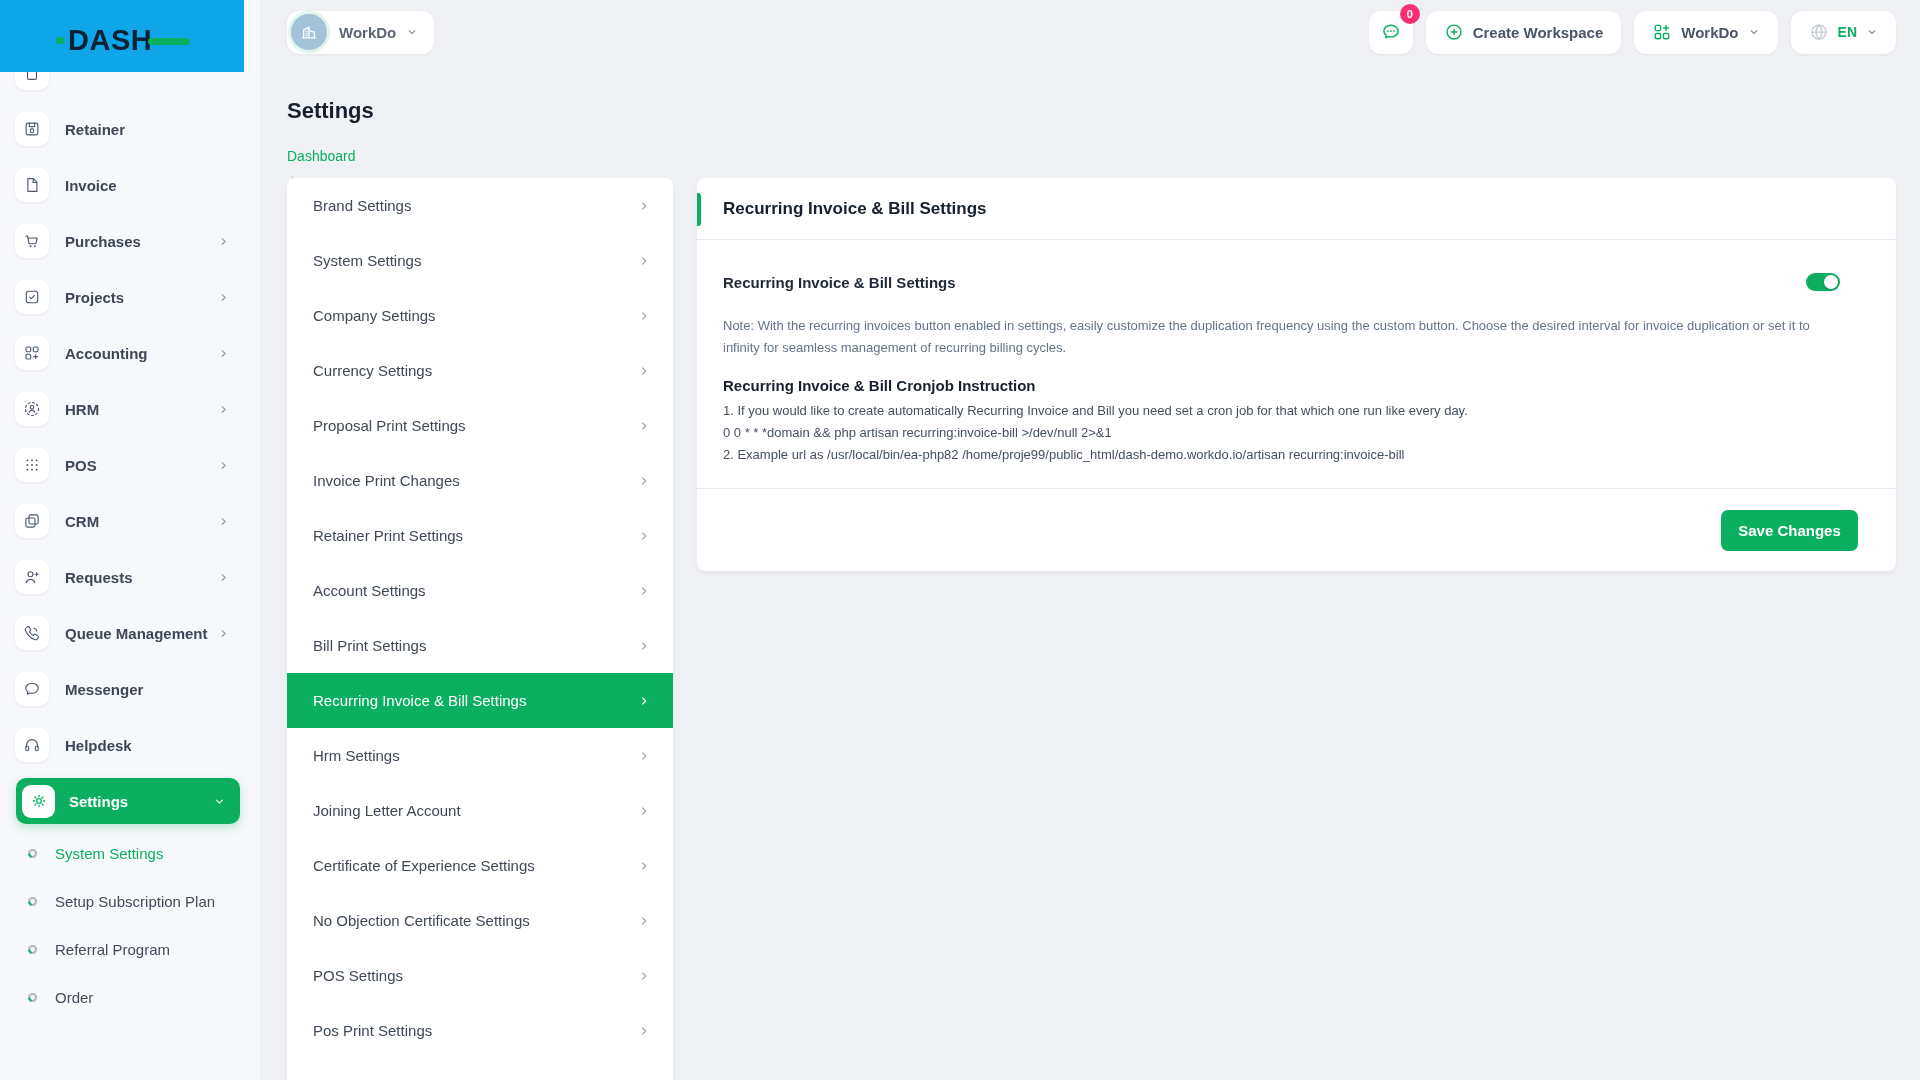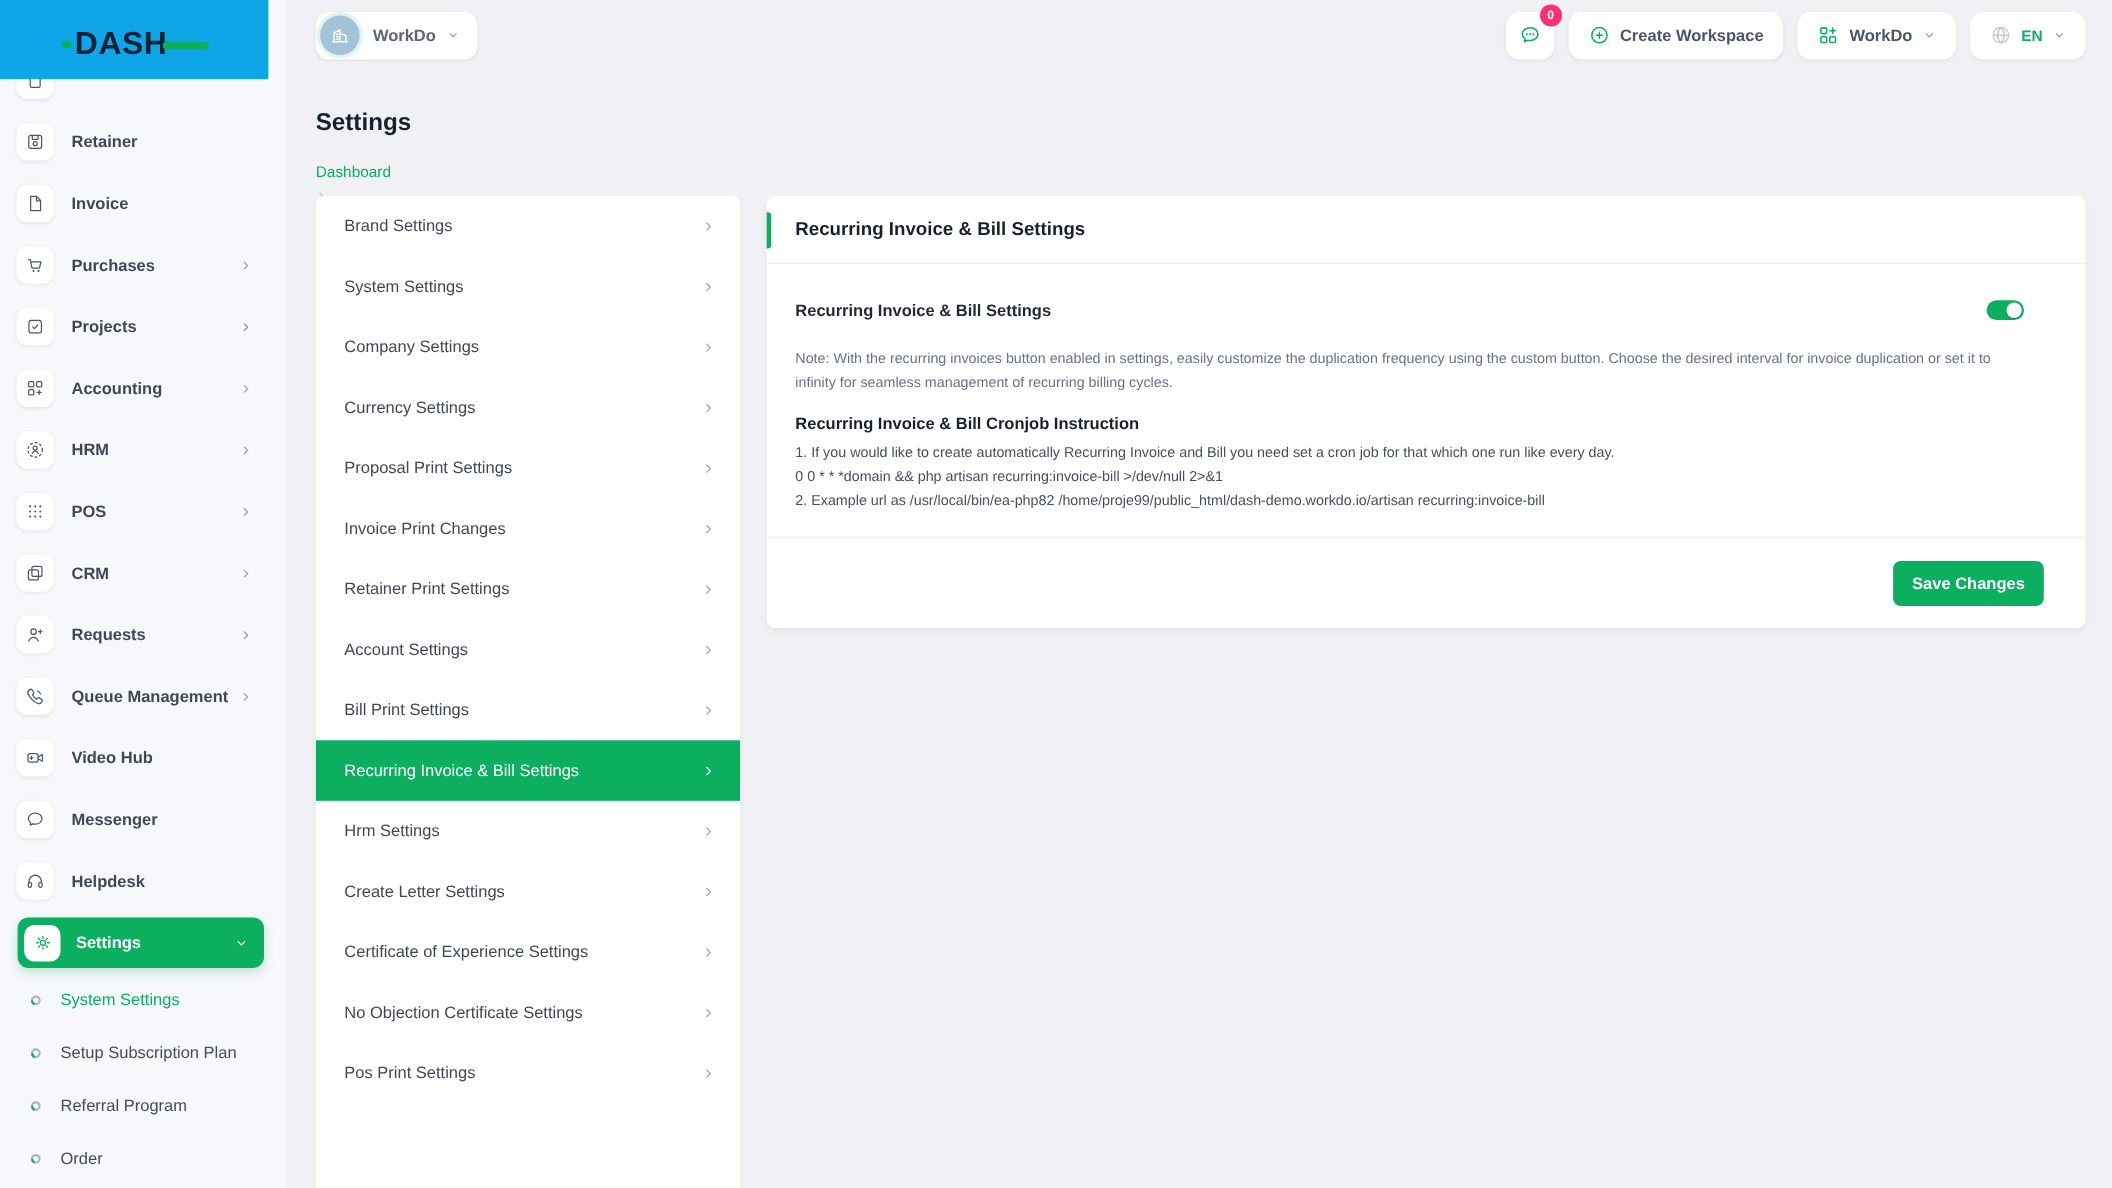--- a/index.html
+++ b/index.html
@@ -254,30 +254,20 @@
         <span class="side-label">Queue Management</span>
         <span class="side-chev">
           <svg viewBox="0 0 24 24" fill="none" stroke="currentColor" stroke-width="2" stroke-linecap="round" stroke-linejoin="round">
             <path d="M9.5 6.5l5.5 5.5-5.5 5.5"></path>
           </svg>
         </span>
       </div>
       <div class="side-item">
         <span class="tile">
           <svg viewBox="0 0 24 24" fill="none" stroke="currentColor" stroke-width="1.5" stroke-linecap="round" stroke-linejoin="round">
-            <rect x="3.2" y="6.8" width="12.4" height="10.4" rx="2.6"></rect>
-            <path d="M15.6 10.9l5.2-3v8.2l-5.2-3"></path>
-            <path d="M7.5 10.2v3.6M5.7 12h3.6"></path>
-          </svg>
-        </span>
-        <span class="side-label">Video Hub</span>
-      </div>
-      <div class="side-item">
-        <span class="tile">
-          <svg viewBox="0 0 24 24" fill="none" stroke="currentColor" stroke-width="1.5" stroke-linecap="round" stroke-linejoin="round">
             <path d="M12 4.4c-4.6 0-8.3 2.9-8.3 6.5 0 1.9 1 3.6 2.7 4.8l-.5 3.1 3.2-1.5c.9.2 1.9.4 2.9.4 4.6 0 8.3-2.9 8.3-6.6S16.6 4.4 12 4.4z"></path>
           </svg>
         </span>
         <span class="side-label">Messenger</span>
       </div>
       <div class="side-item">
         <span class="tile">
           <svg viewBox="0 0 24 24" fill="none" stroke="currentColor" stroke-width="1.5" stroke-linecap="round" stroke-linejoin="round">
             <path d="M4.6 14.6v-2.4a7.4 7.4 0 0 1 14.8 0v2.4"></path>
             <rect x="3.6" y="13.4" width="4" height="6.2" rx="2"></rect>
@@ -506,37 +496,45 @@
     </div>
     <div class="nav-row">
       <span class="nav-label">Hrm Settings</span>
       <span class="nav-chev">
         <svg viewBox="0 0 24 24" fill="none" stroke="currentColor" stroke-width="2" stroke-linecap="round" stroke-linejoin="round">
           <path d="M9.5 6.5l5.5 5.5-5.5 5.5"></path>
         </svg>
       </span>
     </div>
     <div class="nav-row">
-      <span class="nav-label">Create Letter Settings</span>
+      <span class="nav-label">Joining Letter Account</span>
       <span class="nav-chev">
         <svg viewBox="0 0 24 24" fill="none" stroke="currentColor" stroke-width="2" stroke-linecap="round" stroke-linejoin="round">
           <path d="M9.5 6.5l5.5 5.5-5.5 5.5"></path>
         </svg>
       </span>
     </div>
     <div class="nav-row">
       <span class="nav-label">Certificate of Experience Settings</span>
       <span class="nav-chev">
         <svg viewBox="0 0 24 24" fill="none" stroke="currentColor" stroke-width="2" stroke-linecap="round" stroke-linejoin="round">
           <path d="M9.5 6.5l5.5 5.5-5.5 5.5"></path>
         </svg>
       </span>
     </div>
     <div class="nav-row">
       <span class="nav-label">No Objection Certificate Settings</span>
+      <span class="nav-chev">
+        <svg viewBox="0 0 24 24" fill="none" stroke="currentColor" stroke-width="2" stroke-linecap="round" stroke-linejoin="round">
+          <path d="M9.5 6.5l5.5 5.5-5.5 5.5"></path>
+        </svg>
+      </span>
+    </div>
+    <div class="nav-row">
+      <span class="nav-label">POS Settings</span>
       <span class="nav-chev">
         <svg viewBox="0 0 24 24" fill="none" stroke="currentColor" stroke-width="2" stroke-linecap="round" stroke-linejoin="round">
           <path d="M9.5 6.5l5.5 5.5-5.5 5.5"></path>
         </svg>
       </span>
     </div>
     <div class="nav-row">
       <span class="nav-label">Pos Print Settings</span>
       <span class="nav-chev">
         <svg viewBox="0 0 24 24" fill="none" stroke="currentColor" stroke-width="2" stroke-linecap="round" stroke-linejoin="round">

